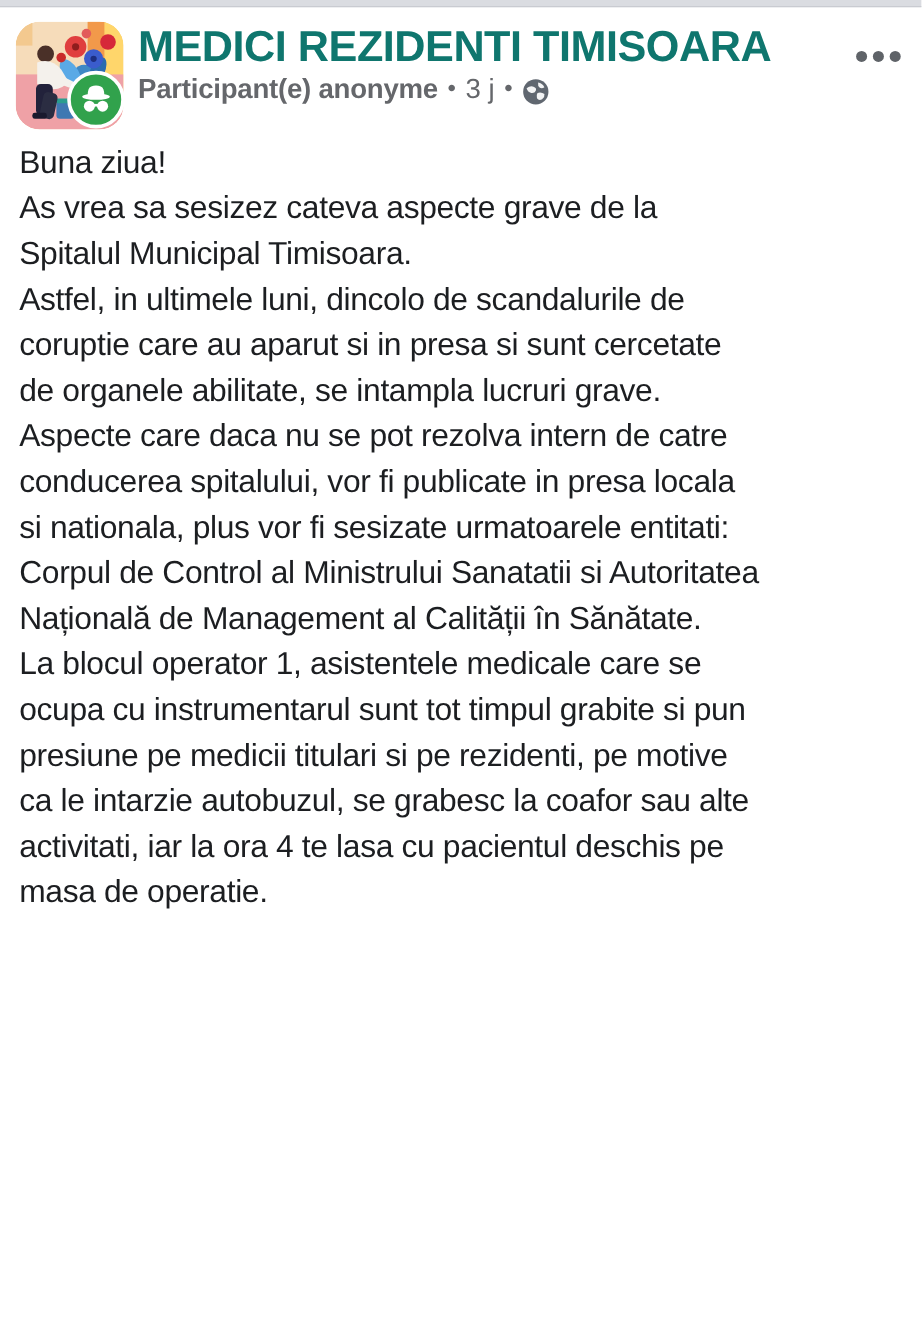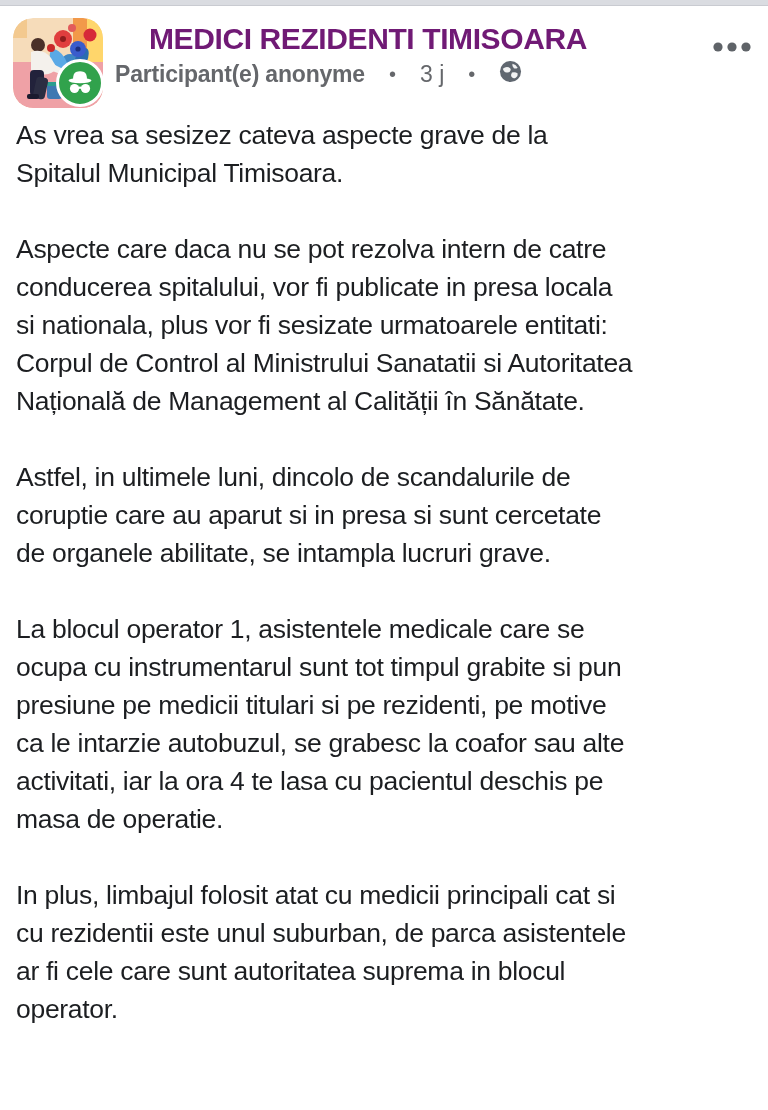--- a/index.html
+++ b/index.html
@@ -48,33 +48,32 @@
     align-items: center;
     justify-content: center;
   }
   .anon-badge svg { width: 34px; height: 34px; }
   .head-text {
     margin-left: 12px;
     padding-top: 4px;
     min-width: 0;
   }
   .group-name {
-    font-size: 30px;
+    font-size: 36px;
     line-height: 34px;
     font-weight: 700;
-    color: #701a75;
+    color: #0f766e;
     letter-spacing: -0.4px;
     white-space: nowrap;
     cursor: pointer;
-    margin-left: 34px;
   }
   .meta-row {
     display: flex;
-    align-items: flex-start;
-    gap: 24px;
+    align-items: flex-end;
+    gap: 8px;
     margin-top: 4px;
     color: #65676b;
     font-size: 23px;
     line-height: 28px;
   }
   .author-name {
     font-weight: 600;
     letter-spacing: -0.2px;
     cursor: pointer;
   }
@@ -97,21 +96,21 @@
     padding: 8px 14px 0 16px;
   }
   .post-body p {
     margin: 0;
     font-size: 26.5px;
     line-height: 38px;
     color: #1c1e21;
     letter-spacing: -0.3px;
     white-space: pre;
   }
-  .post-body p + p { margin-top: 38px; }
+  .post-body p + p { }
 </style>
 </head>
 <body>
 
 <div>
 
   <div class="feed-divider"></div>
 
   <header class="post-header">
 
@@ -182,35 +181,32 @@
       <svg viewBox="0 0 40 14" aria-hidden="true">
         <circle cx="6" cy="7" r="4.6" fill="#5f6368"></circle>
         <circle cx="20" cy="7" r="4.6" fill="#5f6368"></circle>
         <circle cx="34" cy="7" r="4.6" fill="#5f6368"></circle>
       </svg>
     </div>
 
   </header>
 
   <div class="post-body">
+    <p>Buna ziua!</p>
     <p>As vrea sa sesizez cateva aspecte grave de la
 Spitalul Municipal Timisoara.</p>
+    <p>Astfel, in ultimele luni, dincolo de scandalurile de
+coruptie care au aparut si in presa si sunt cercetate
+de organele abilitate, se intampla lucruri grave.</p>
     <p>Aspecte care daca nu se pot rezolva intern de catre
 conducerea spitalului, vor fi publicate in presa locala
 si nationala, plus vor fi sesizate urmatoarele entitati:
 Corpul de Control al Ministrului Sanatatii si Autoritatea
 Națională de Management al Calității în Sănătate.</p>
-    <p>Astfel, in ultimele luni, dincolo de scandalurile de
-coruptie care au aparut si in presa si sunt cercetate
-de organele abilitate, se intampla lucruri grave.</p>
     <p>La blocul operator 1, asistentele medicale care se
 ocupa cu instrumentarul sunt tot timpul grabite si pun
 presiune pe medicii titulari si pe rezidenti, pe motive
 ca le intarzie autobuzul, se grabesc la coafor sau alte
 activitati, iar la ora 4 te lasa cu pacientul deschis pe
 masa de operatie.</p>
-    <p>In plus, limbajul folosit atat cu medicii principali cat si
-cu rezidentii este unul suburban, de parca asistentele
-ar fi cele care sunt autoritatea suprema in blocul
-operator.</p>
   </div>
 
 </div>
 
 </body></html>

